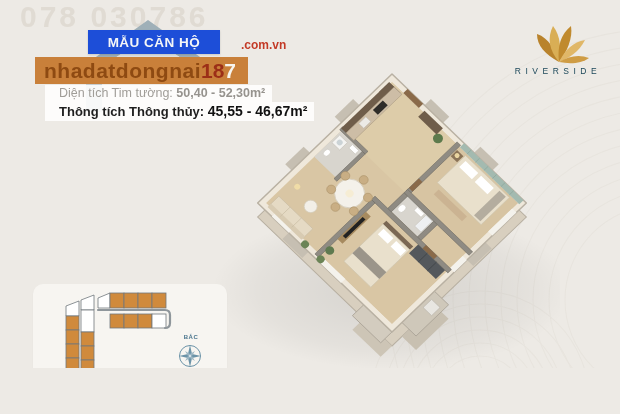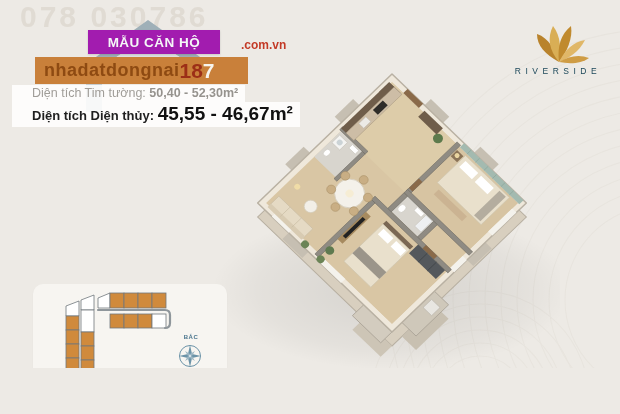--- a/index.html
+++ b/index.html
@@ -3,39 +3,39 @@
 <meta charset="utf-8">
 <style>
   html,body{margin:0;padding:0;background:#edeae5;}
   .canvas{position:relative;width:620px;height:368px;overflow:hidden;
           background:#edeae5;font-family:"Liberation Sans",sans-serif;}
   .abs{position:absolute;}
   
   .phone-wm{left:20px;top:0px;font-size:30px;font-weight:700;letter-spacing:3px;
             color:#e0dbd3;z-index:2;white-space:nowrap;}
   
-  .header-bar{left:88px;top:30px;width:132px;height:24px;background:#a21caf;
+  .header-bar{left:88px;top:30px;width:132px;height:24px;background:#1d4ed8;
               display:flex;align-items:center;justify-content:center;z-index:4;
               box-shadow:0 1px 2px rgba(0,0,0,.15);}
   .header-bar span{color:#f4f6f7;font-size:13.5px;font-weight:700;letter-spacing:.5px;}
   .domain-wm{left:193px;top:38px;z-index:5;font-size:12px;font-weight:800;color:#c23a26;
              text-shadow:0 0 1px rgba(255,255,255,.6);padding-left:48px;}
   
   .brand-band{left:35px;top:57px;width:213px;height:27px;background:#c9803a;z-index:4;
               display:flex;align-items:center;padding-left:9px;box-sizing:border-box;}
-  .brand-band .b-name{font-size:18px;font-weight:800;color:#8e4a12;letter-spacing:.5px;}
+  .brand-band .b-name{font-size:21px;font-weight:800;color:#8e4a12;letter-spacing:.5px;}
   .brand-band .b-num1{font-size:21px;font-weight:800;color:#9c2f17;}
   .brand-band .b-num2{font-size:21px;font-weight:800;color:#f7f4ee;}
   
-  .spec{left:12px;background:rgba(255,255,255,.85);padding:1px 7px 2px 20px;z-index:4;
+  .spec{left:45px;background:rgba(255,255,255,.85);padding:1px 7px 2px 14px;z-index:4;
         white-space:nowrap;text-align:center;}
   .spec-1{top:85px;font-size:12.5px;color:#a09d98;}
   .spec-1 .val{font-weight:800;color:#96938e;}
   .spec-2{top:102px;font-size:13px;color:#1f1f1f;font-weight:600;}
-  .spec-2 .val{font-weight:800;color:#111;font-size:19px;}
+  .spec-2 .val{font-weight:800;color:#111;font-size:14px;}
   
   .fresia{left:495px;top:16px;width:126px;text-align:center;z-index:3;}
   .fresia .petals{margin-left:34px;display:block;}
   .fresia .name{font-family:"Liberation Serif",serif;font-size:29px;color:#1b4759;
                 line-height:1;margin-top:-6px;letter-spacing:1px;}
   .fresia .tagline{font-size:8.5px;letter-spacing:4.5px;color:#1b4759;margin-top:2px;}
   
   .keyplan-panel{left:33px;top:284px;width:194px;height:100px;background:#f7f5f1;
                  border-radius:10px;z-index:3;box-shadow:0 1px 2px rgba(0,0,0,.04);}
   .compass-label{left:174px;top:334px;width:34px;text-align:center;font-size:6px;
@@ -89,21 +89,21 @@
     <span class="b-name">nhadatdongnai</span>
     <span class="b-num1">18</span>
     <span class="b-num2">7</span>
   </div>
 
   <div class="abs spec spec-1">
     <span>Diện tích Tim tường:</span>
     <span class="val">50,40 - 52,30m²</span>
   </div>
   <div class="abs spec spec-2">
-    <span>Diện tích Diện thủy:</span>
+    <span>Thông tích Thông thủy:</span>
     <span class="val">45,55 - 46,67m²</span>
   </div>
 
   <div class="abs fresia">
     <svg class="petals" width="64" height="48">
       <g transform="translate(30,46)">
         <path d="M0,0 C-14,-8 -22,-16 -22,-28 C-10,-24 -4,-12 0,0" fill="#b9832c"></path>
         <path d="M0,0 C-10,-12 -12,-24 -6,-36 C2,-26 2,-12 0,0" fill="#d9ae55"></path>
         <path d="M0,0 C-2,-16 2,-28 12,-36 C14,-24 8,-10 0,0" fill="#c08a2e"></path>
         <path d="M0,0 C6,-12 14,-20 26,-22 C20,-10 10,-4 0,0" fill="#e0b768"></path>

